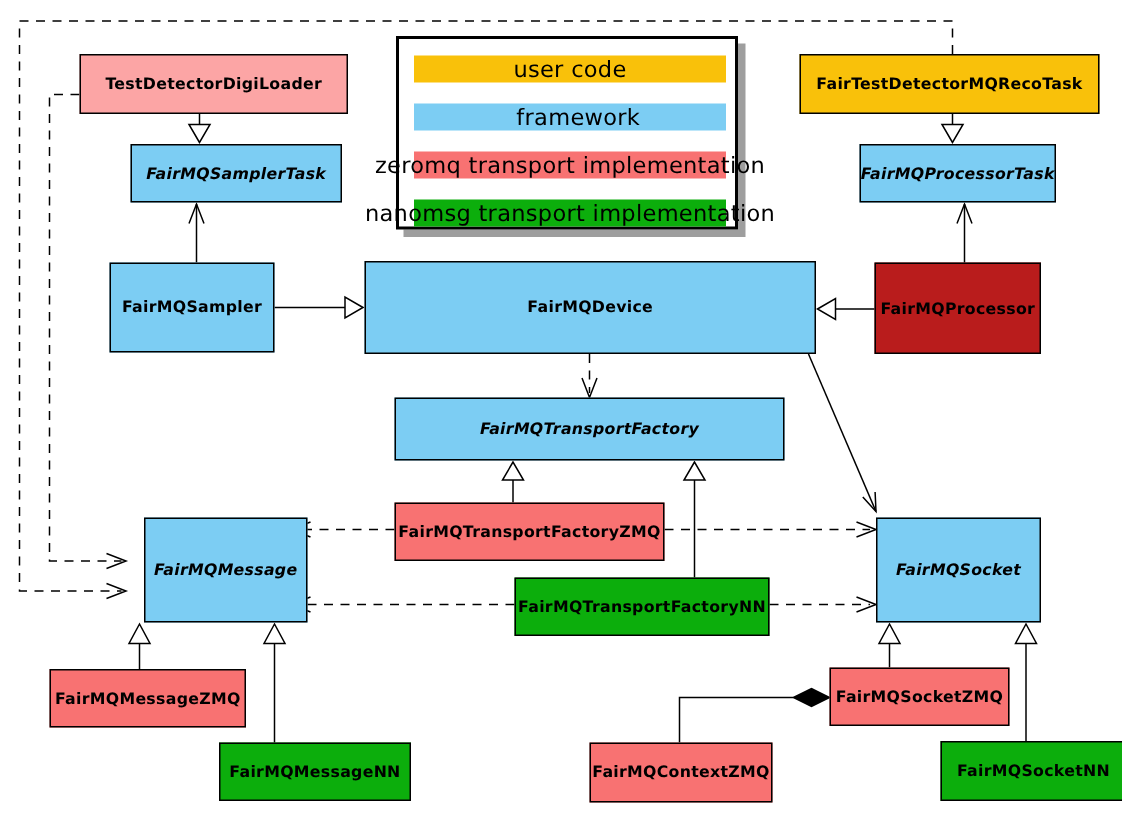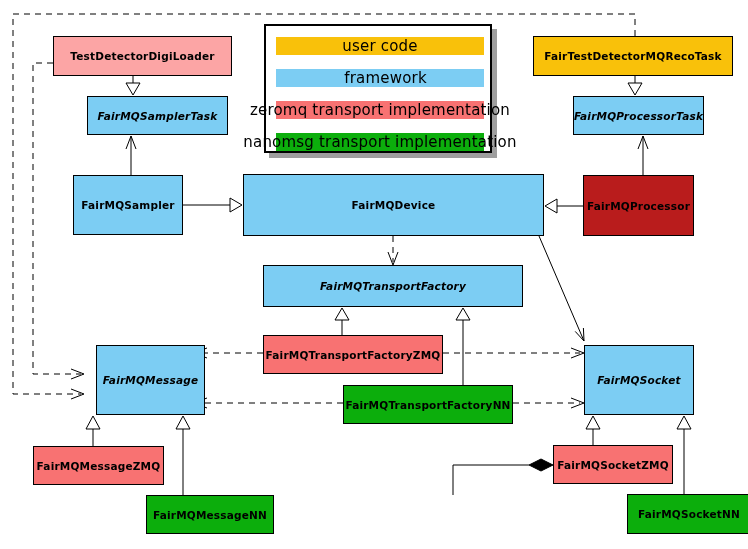--- a/index.html
+++ b/index.html
@@ -158,16 +158,17 @@
   <div class="node abstract" style="left: 84px; top: 345px; width: 109px; height: 70px; background-color: rgb(124, 205, 243); margin-left: 12px;">FairMQMessage</div>
 
   <div class="node abstract" style="left: 584px; top: 345px; width: 110px; height: 70px; background-color: rgb(124, 205, 243);">FairMQSocket</div>
 
   <div class="node" style="left: 33px; top: 446px; width: 131px; height: 39px; background-color: rgb(248, 114, 114);">FairMQMessageZMQ</div>
 
   <div class="node" style="left: 103px; top: 495px; width: 128px; height: 39px; background-color: rgb(12, 174, 12); margin-left: 43px;">FairMQMessageNN</div>
 
   <div class="node" style="left: 553px; top: 445px; width: 120px; height: 39px; background-color: rgb(248, 114, 114);">FairMQSocketZMQ</div>
 
+  <div class="node" style="left: 393px; top: 495px; width: 122px; height: 40px; background-color: rgb(248, 114, 114);">FairMQContextZMQ</div>
 
   <div class="node" style="left: 603px; top: 494px; width: 124px; height: 40px; background-color: rgb(12, 174, 12); margin-left: 24px;">FairMQSocketNN</div>
 
 </div>
 
 </body></html>

